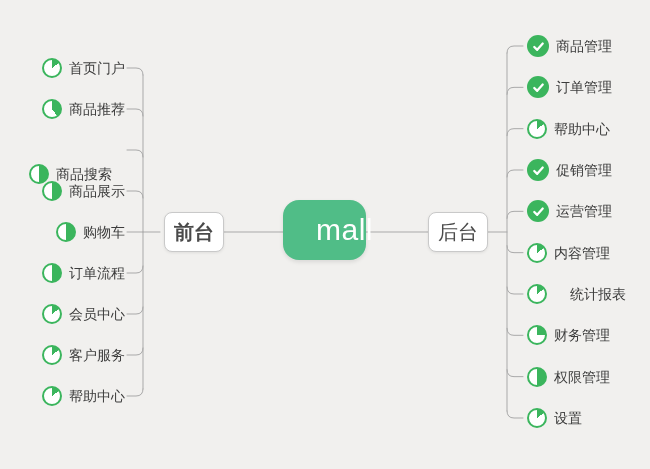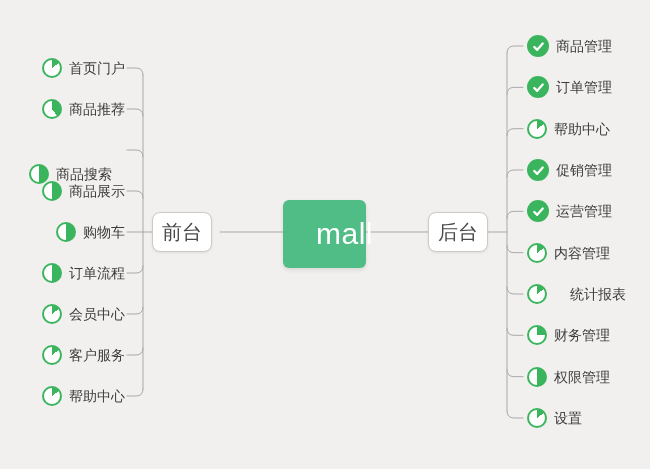--- a/index.html
+++ b/index.html
@@ -8,33 +8,33 @@
     background:var(--bg,#f1f0ee);
     font-family:"Liberation Sans","DejaVu Sans",sans-serif;
     -webkit-font-smoothing:antialiased;
   }
   svg.connectors{position:absolute;left:0;top:0;pointer-events:none;}
   .topic{
     position:absolute;display:flex;align-items:center;justify-content:center;
     box-sizing:border-box;cursor:default;
   }
   .topic.root{
-    left:283px;top:200px;width:83px;height:68px;border-radius:6px;
+    left:283px;top:200px;width:83px;height:60px;border-radius:16px;
     background:var(--rootGreen,#50bd87);color:var(--rootText,#fff);
     font-size:30px;letter-spacing:.5px;
     box-shadow:0 2px 4px rgba(0,0,0,.10);
     padding-left:40px;
   }
   .topic.branch{
     width:60px;height:40px;border-radius:8px;
     background:var(--branchBg,#fff);border:1px solid var(--branchBorder,#c9c9c9);
     color:var(--branchText,#4a4a4a);font-size:20px;
     box-shadow:0 1px 3px rgba(0,0,0,.08);
   }
-  .topic.branch.front{left:152px;top:212px;}
+  .topic.branch.front{left:164px;top:212px;font-weight:bold;}
   .topic.branch.back{left:428px;top:212px;}
   .item{
     position:absolute;height:26px;display:flex;align-items:center;gap:7px;
     white-space:nowrap;cursor:default;
   }
   .item .label{font-size:14px;color:var(--itemText,#3c3c3c);line-height:26px;}
   .icon-pie{
     width:16px;height:16px;border-radius:50%;flex:0 0 auto;
     border:2px solid var(--green,#3bb55d);
   }

